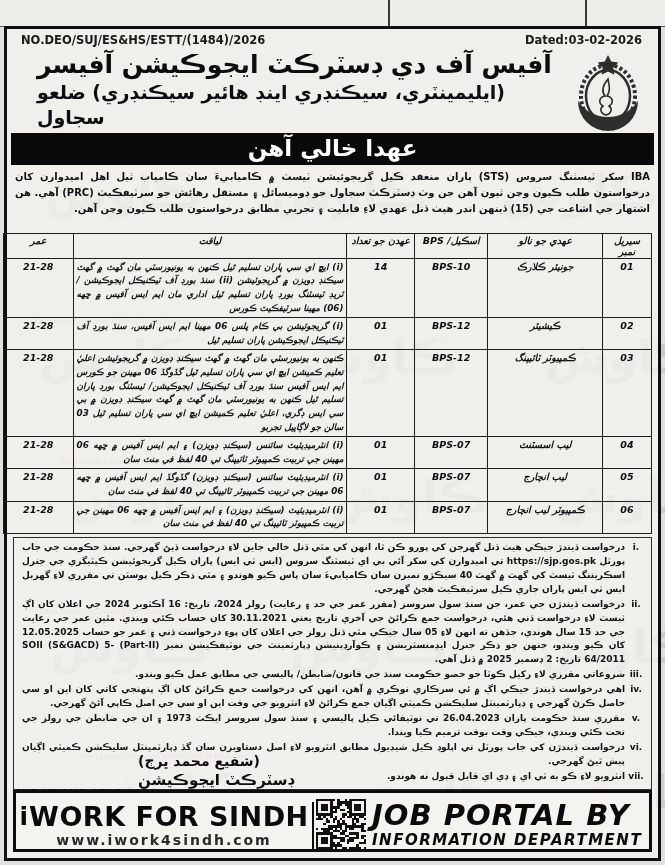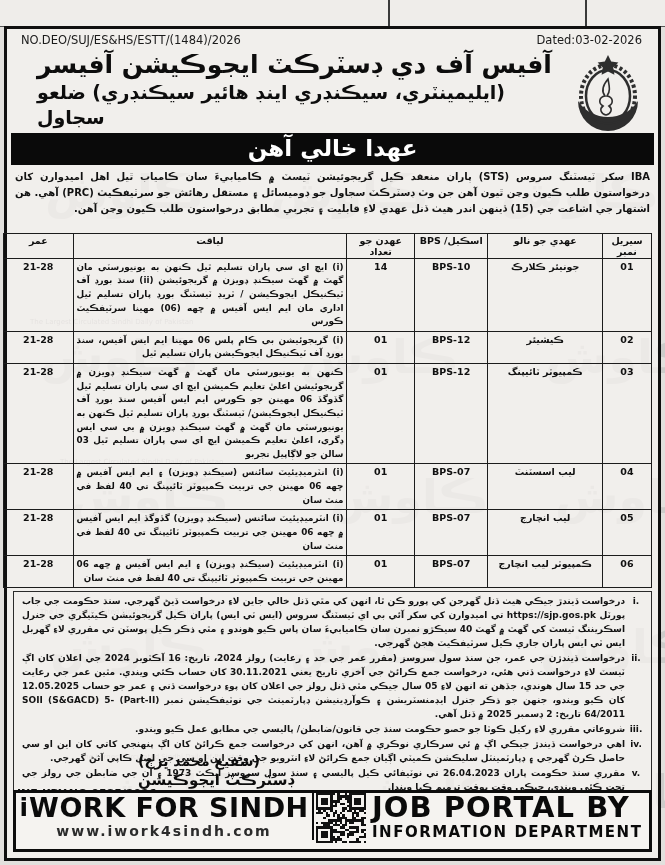--- a/index.html
+++ b/index.html
@@ -8,56 +8,56 @@
   
   .topstrip{position:absolute;top:0;left:0;right:0;height:26px;background:#efedea;border-bottom:1px solid #555;}
   .topstrip .vline{position:absolute;top:0;width:2px;height:26px;background:#3a3a3a;}
   
   .wm-layer{position:absolute;inset:0;pointer-events:none;z-index:1;overflow:hidden;}
   .wm-word{position:absolute;font-size:46px;font-weight:bold;color:#9a9a9a;opacity:.28;white-space:nowrap;}
   .wm-tag{position:absolute;font-size:7px;color:#8f8f8f;opacity:.5;white-space:nowrap;direction:ltr;}
   
   .ad{position:absolute;left:4px;right:4px;top:26px;bottom:4px;border:3px solid #101010;background:rgba(246,244,241,.72);z-index:2;}
   .ad-inner{position:relative;height:100%;width:100%;}
-  .hdr-row{display:flex;justify-content:space-between;direction:ltr;padding:4px 16px 0 14px;font-size:11.5px;font-weight:normal;color:#1a1a1a;gap:26px;}
+  .hdr-row{display:flex;justify-content:space-between;direction:ltr;padding:4px 16px 0 14px;font-size:11.5px;font-weight:bold;color:#1a1a1a;gap:26px;}
   .title-wrap{position:relative;padding:2px 100px 0 30px;text-align:left;}
   .title1{font-size:25px;font-weight:bold;color:#0d0d0d;line-height:1.25;}
   .title2{font-size:19px;font-weight:bold;color:#0d0d0d;line-height:1.3;}
   .seal{position:absolute;top:2px;left:auto;right:8px;width:84px;height:92px;}
   .banner{margin:3px 4px 0 4px;background:#0a0a0a;color:#ffffff;text-align:center;font-size:23px;font-weight:bold;padding:2px 0 4px 0;letter-spacing:1px;}
   .intro{margin:4px 8px 16px 8px;font-size:10px;font-weight:bold;line-height:1.6;text-align:justify;color:#111;}
   
   table.jobs{border-collapse:collapse;margin:4px 6px 0 6px;width:649px;table-layout:fixed;background:transparent;}
-  table.jobs th,table.jobs td{border:1.5px solid #1c1c1c;padding:2px 3px;vertical-align:top;color:#101010;}
+  table.jobs th,table.jobs td{border:1.5px solid #1c1c1c;padding:2px 3px;vertical-align:top;color:#101010;font-style:italic;}
   table.jobs th{font-size:9.5px;font-weight:bold;text-align:center;padding:1px 2px;}
   td.c{text-align:center;font-size:9.5px;font-weight:bold;}
   td.qual{font-size:8.8px;font-weight:bold;line-height:1.55;text-align:justify;}
   td.age{text-align:center;font-size:9.5px;font-weight:bold;direction:ltr;}
   .tbl-note{margin:0 6px;border:1.5px solid #1c1c1c;border-top:none;font-size:9.5px;font-weight:bold;padding:1px 6px 2px 6px;color:#101010;}
   .tbl-note .nlabel{margin-left:10px;}
   
   .notes-box{margin:3px 6px 0 6px;border:1.5px solid #2a2a2a;padding:3px 4px 4px 4px;}
   .note-item{display:flex;direction:rtl;margin-bottom:1px;}
   .note-marker{flex:0 0 22px;font-size:9px;font-weight:bold;text-align:center;direction:ltr;color:#111;padding-top:1px;}
   .note-text{flex:1;font-size:9px;font-weight:bold;line-height:1.55;text-align:justify;color:#131313;padding-left:4px;}
   
   .sig{position:absolute;right:320px;top:700px;text-align:left;width:200px;margin-top:24px;}
   .sig div{font-weight:bold;color:#0d0d0d;}
   .sig-name{font-size:14px;}
   .sig-t1{font-size:15px;margin-top:2px;}
   .sig-t2{font-size:13px;margin-top:2px;}
   .inf-no{position:absolute;left:10px;top:758px;direction:ltr;font-size:11px;font-weight:bold;color:#101010;}
   
-  .footer{position:absolute;left:6px;right:6px;bottom:6px;height:56px;border:3px solid #0c0c0c;background:#f5f3f0;display:flex;direction:ltr;align-items:flex-start;}
+  .footer{position:absolute;left:6px;right:6px;bottom:6px;height:56px;border:3px solid #0c0c0c;background:#f5f3f0;display:flex;direction:ltr;align-items:flex-end;}
   .f-left{flex:0 0 292px;border-right:2.5px solid #0c0c0c;display:flex;flex-direction:column;justify-content:center;align-items:center;padding:1px 2px;}
   .f-brand{font-size:27px;font-weight:bold;letter-spacing:.5px;color:#0a0a0a;white-space:nowrap;line-height:1;}
   .f-brand .ilogo{display:inline-block;transform:scale(.92);}
   .f-url{font-size:14px;font-weight:bold;color:#2b2b2b;letter-spacing:2px;margin-top:2px;}
   .f-qr{flex:0 0 54px;display:flex;align-items:center;justify-content:center;}
-  .f-right{flex:1;display:flex;flex-direction:column;justify-content:center;padding-left:4px;}
+  .f-right{flex:1;display:flex;flex-direction:column;justify-content:center;padding-left:4px;font-style:italic;}
   .f-r1{font-size:29px;font-weight:bold;color:#0a0a0a;line-height:1;letter-spacing:1px;white-space:nowrap;}
   .f-r2{font-size:15px;font-weight:bold;color:#0a0a0a;letter-spacing:1.5px;white-space:nowrap;margin-top:1px;}
 </style>
 </head>
 <body>
 
 <div class="page">
 
   <div class="topstrip">
     <span class="vline" style="left:388px"></span>

